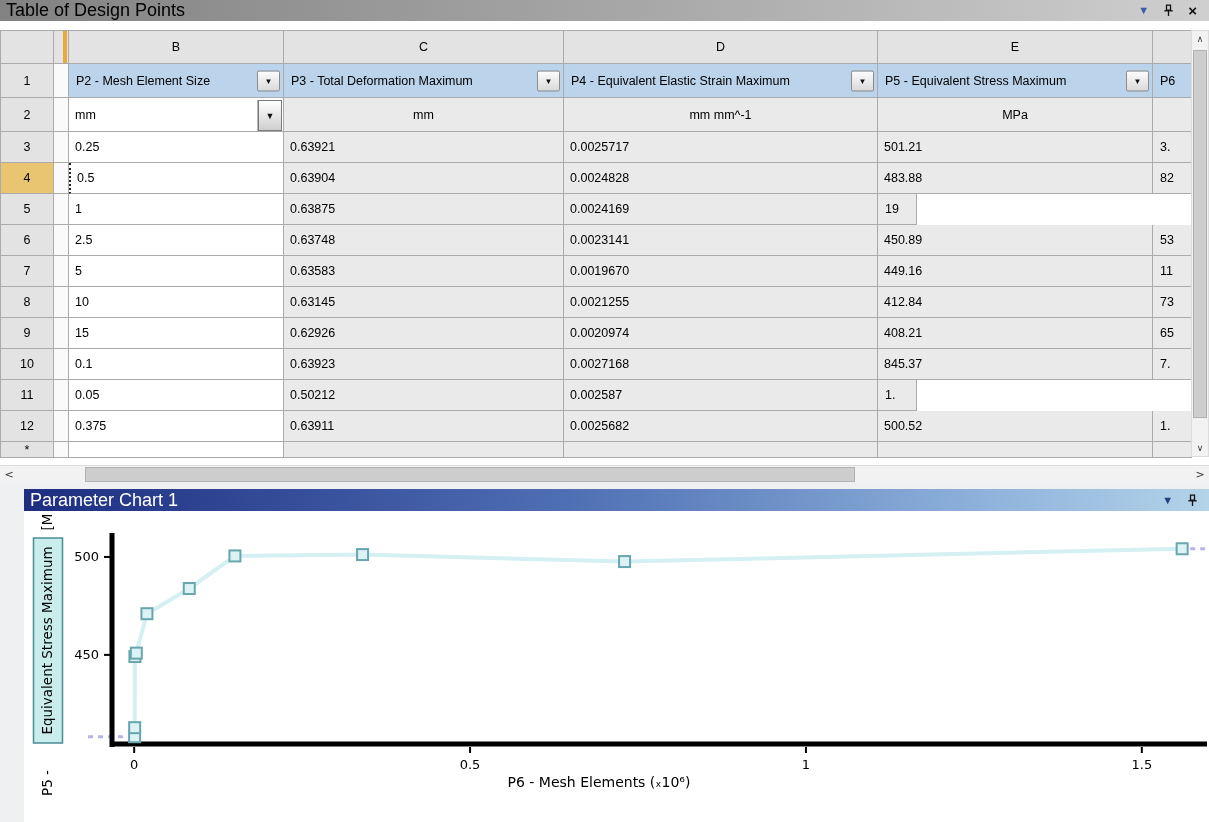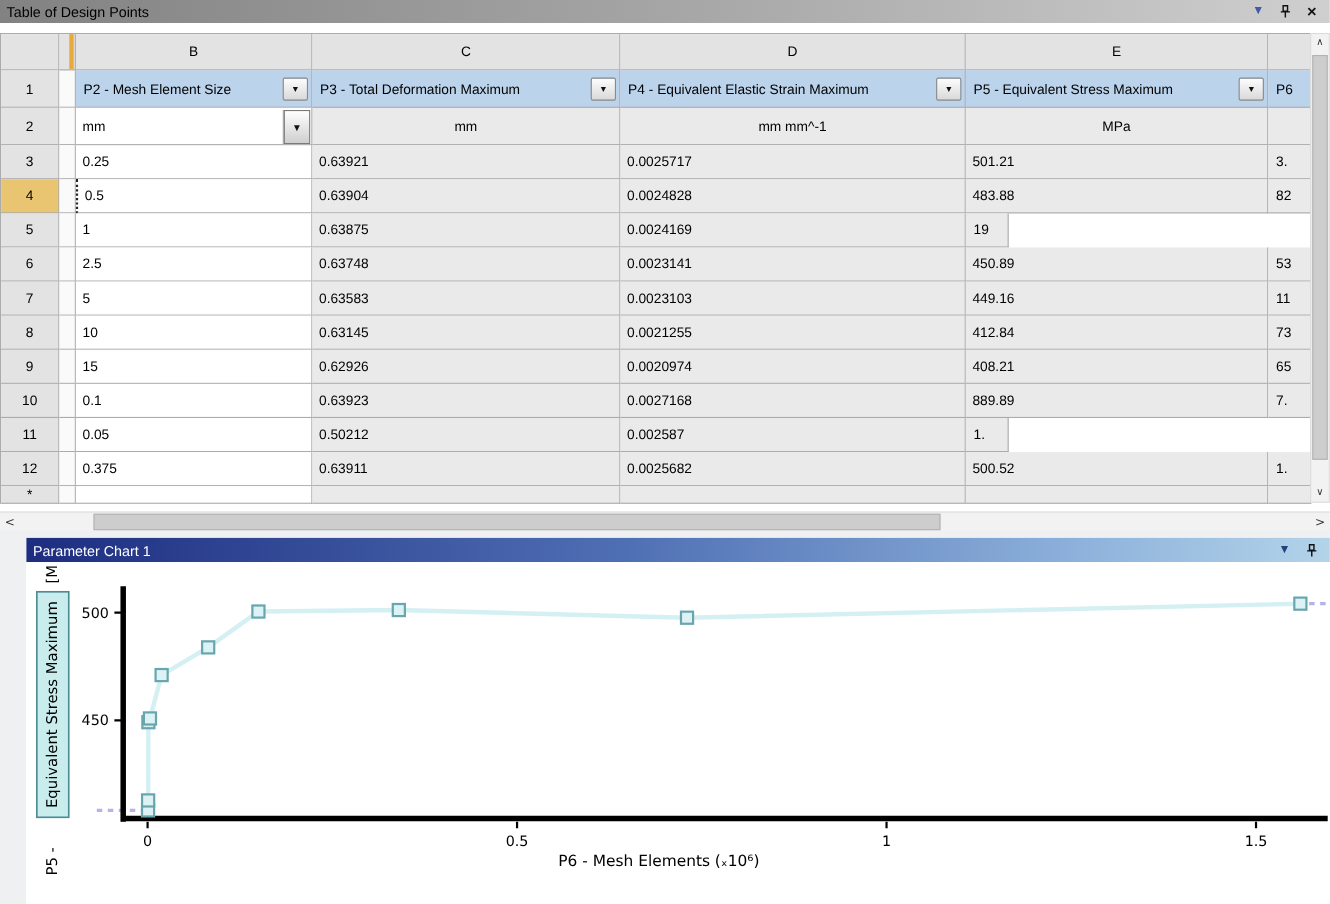--- a/index.html
+++ b/index.html
@@ -4,21 +4,21 @@
 <style>
   html,body{margin:0;padding:0;background:#eef0f1;}
   #app{position:relative;width:1209px;height:822px;overflow:hidden;
        font-family:"Liberation Sans",sans-serif;font-size:12.5px;color:#000;background:#eef0f1;}
   .panel{position:absolute;left:0;width:1209px;}
   .table-panel{top:0;height:478px;background:#fff;}
   .chart-panel{top:489px;height:333px;background:#fff;margin-left:24px;}
   .titlebar{position:relative;height:22px;display:flex;align-items:center;padding:0 6px;box-sizing:border-box;}
   .titlebar-gray{background:linear-gradient(90deg,#828282,#a9a9a9 55%,#cfcfcf);border-bottom:1px solid #fff;color:#000;}
   .titlebar-blue{background:linear-gradient(90deg,#1d2d80,#4f6fb4 45%,#8fb3dc 80%,#b7d7ea);color:#fff;}
-  .tb-title{flex:0 0 auto;font-size:13px;}
+  .tb-title{flex:0 0 auto;font-size:18px;}
   .tb-icons{margin-left:auto;display:flex;align-items:center;gap:14px;padding-right:6px;}
   .tb-menu{font-size:11px;line-height:1;cursor:default;}
   .titlebar-gray .tb-menu{color:#3f5ca8;}
   .titlebar-blue .tb-menu{color:#27407e;}
   .tb-pin{display:flex;align-items:center;}
   .tb-close{font-size:15px;font-weight:bold;line-height:1;color:#111;}
   .titlebar-blue .tb-close,.titlebar-blue .tb-pin svg line,.titlebar-blue .tb-pin svg path{color:#111;}
   
   .table-body{position:relative;width:1209px;height:456px;background:#fff;}
   #dgrid{position:absolute;left:0;top:8px;border-top:1px solid #ababab;border-left:1px solid #ababab;box-sizing:border-box;}
@@ -148,21 +148,21 @@
             <div class="tcell c-c">0.63748</div>
             <div class="tcell c-d">0.0023141</div>
             <div class="tcell c-e">450.89</div>
             <div class="tcell c-f">53</div>
           </div>
           <div class="trow r-data">
             <div class="tcell c-num">7</div>
             <div class="tcell c-hid"></div>
             <div class="tcell c-b">5</div>
             <div class="tcell c-c">0.63583</div>
-            <div class="tcell c-d">0.0023103</div>
+            <div class="tcell c-d">0.0019670</div>
             <div class="tcell c-e">449.16</div>
             <div class="tcell c-f">11</div>
           </div>
           <div class="trow r-data">
             <div class="tcell c-num">8</div>
             <div class="tcell c-hid"></div>
             <div class="tcell c-b">10</div>
             <div class="tcell c-c">0.63145</div>
             <div class="tcell c-d">0.0021255</div>
             <div class="tcell c-e">412.84</div>
@@ -176,21 +176,21 @@
             <div class="tcell c-d">0.0020974</div>
             <div class="tcell c-e">408.21</div>
             <div class="tcell c-f">65</div>
           </div>
           <div class="trow r-data">
             <div class="tcell c-num">10</div>
             <div class="tcell c-hid"></div>
             <div class="tcell c-b">0.1</div>
             <div class="tcell c-c">0.63923</div>
             <div class="tcell c-d">0.0027168</div>
-            <div class="tcell c-e">889.89</div>
+            <div class="tcell c-e">845.37</div>
             <div class="tcell c-f">7.</div>
           </div>
           <div class="trow r-data">
             <div class="tcell c-num">11</div>
             <div class="tcell c-hid"></div>
             <div class="tcell c-b">0.05</div>
             <div class="tcell c-c">0.50212</div>
             <div class="tcell c-d">0.002587</div>
             <div class="tcell c-f">1.</div>
           </div>

